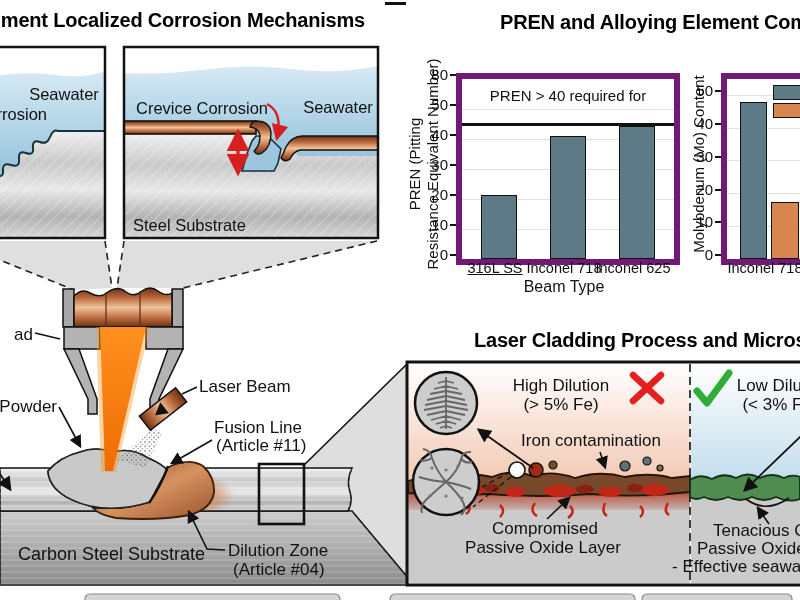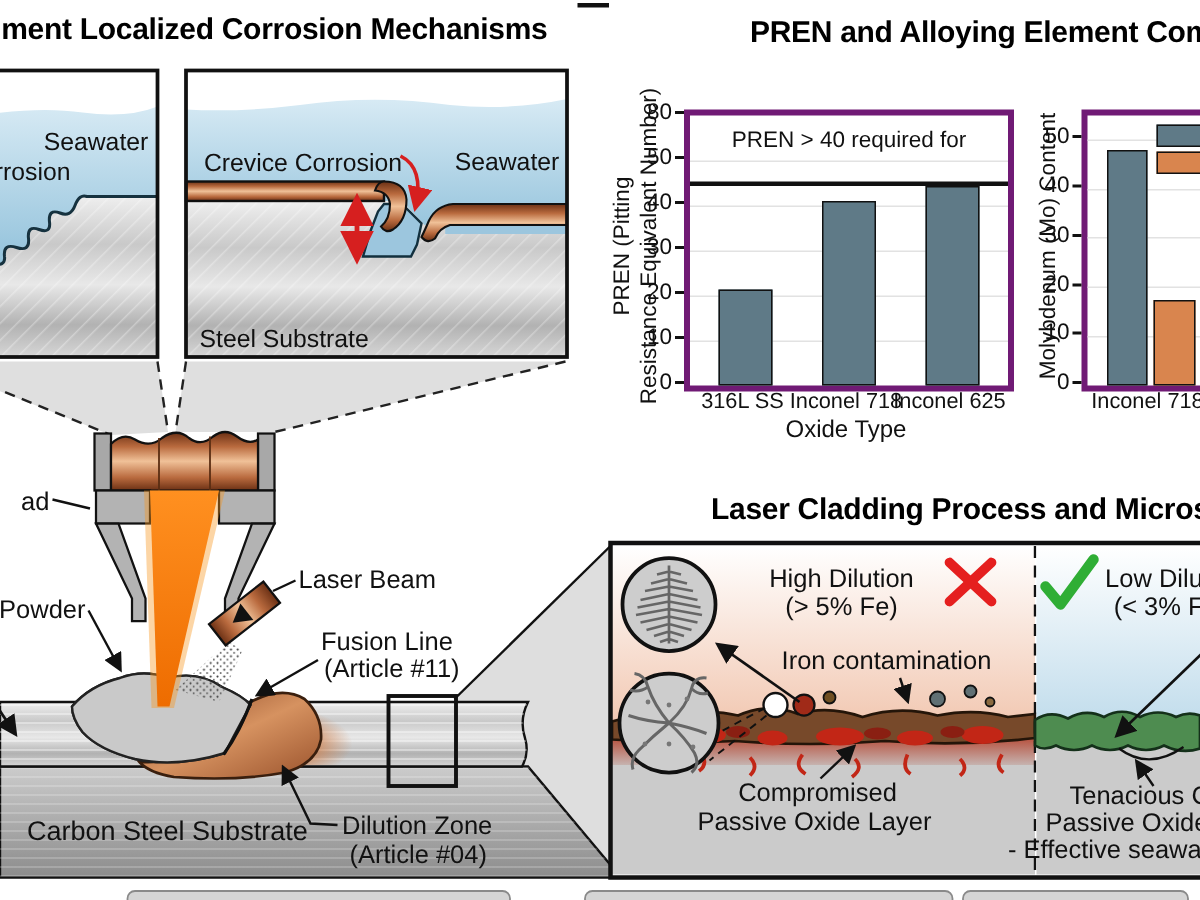--- a/index.html
+++ b/index.html
@@ -1,21 +1,21 @@
 <!DOCTYPE html>
 <html><head>
 <meta charset="utf-8">
 <style>
   html,body{margin:0;padding:0;background:#fff;}
   #root{position:relative;width:800px;height:600px;overflow:hidden;background:#fff;
         font-family:"Liberation Sans",sans-serif;color:#111;}
   .ttl{position:absolute;font-weight:bold;font-size:20px;white-space:nowrap;color:#000;letter-spacing:-0.2px;}
   svg text{font-family:"Liberation Sans",sans-serif;fill:#111;}
   
-  .plot{position:absolute;border:4px solid #701a75;background:#fff;}
+  .plot{position:absolute;border:6px solid #701a75;background:#fff;}
   .grid{position:absolute;left:0;right:0;height:1px;background:#e2e2e2;}
   .thres{position:absolute;left:0;right:0;height:3px;background:#111;}
   .bar{position:absolute;bottom:0;border:1.5px solid #111;box-sizing:border-box;}
   .tickm{position:absolute;width:6px;height:2px;background:#111;}
   .ylab{position:absolute;font-size:15px;text-align:right;width:38px;}
   .xlab{position:absolute;font-size:14.5px;text-align:center;white-space:nowrap;}
   .axt{position:absolute;font-size:16px;text-align:center;}
   .anno{position:absolute;left:0;right:0;text-align:center;font-size:15px;line-height:17px;}
   .rot{position:absolute;transform:translate(-50%,-50%) rotate(-90deg);white-space:pre;
        text-align:center;font-size:15px;line-height:18px;}
@@ -320,21 +320,21 @@
         <div class="thres" style="top: 43.5px;"></div>
         <div class="anno" style="top: 8px;">
           <div>PREN &gt; 40 required for</div>
         </div>
         <div class="bar" style="left: 19px; width: 36px; height: 64.5px; background: rgb(95, 122, 135);"></div>
         <div class="bar" style="left: 88px; width: 36px; height: 123px; background: rgb(95, 122, 135);"></div>
         <div class="bar" style="left: 157px; width: 36px; height: 133.5px; background: rgb(95, 122, 135);"></div>
       </div>
   <div class="rot" id="c1-ylab" style="left:424px;top:164px">PREN (Pitting
 Resistance Equivalent Number)</div>
-  <div class="axt" id="c1-xlab" style="left:504px;top:278px;width:120px">Oxide Type</div>
+  <div class="axt" id="c1-xlab" style="left:504px;top:278px;width:120px">Beam Type</div>
 </div>
 <div id="chart2">
   <div class="plot" id="c2-plot" style="left:721px;top:73px;width:112px;height:180px">
         <div class="grid" style="top: 146.773px;"></div>
         <div class="grid" style="top: 114.045px;"></div>
         <div class="grid" style="top: 81.3182px;"></div>
         <div class="grid" style="top: 48.5909px;"></div>
         <div class="grid" style="top: 15.8636px;"></div>
         <div class="bar" style="left: 13px; width: 27px; height: 157.091px; background: rgb(95, 122, 135);"></div>
         <div class="leg" style="left: 46px; top: 6px; width: 34px; height: 15px; background: rgb(95, 122, 135);"></div>
@@ -352,21 +352,21 @@
     <div class="tickm" style="left: 450px; top: 194px;"></div>
     <div class="ylab" style="left: 410px; top: 186px;">20</div>
     <div class="tickm" style="left: 450px; top: 164px;"></div>
     <div class="ylab" style="left: 410px; top: 156px;">30</div>
     <div class="tickm" style="left: 450px; top: 134px;"></div>
     <div class="ylab" style="left: 410px; top: 126px;">40</div>
     <div class="tickm" style="left: 450px; top: 104px;"></div>
     <div class="ylab" style="left: 410px; top: 96px;">50</div>
     <div class="tickm" style="left: 450px; top: 74px;"></div>
     <div class="ylab" style="left: 410px; top: 66px;">80</div>
-    <div class="xlab" style="left: 440px; top: 260px; width: 110px;">316L SS</div>
+    <div class="xlab" style="left: 440px; top: 260px; width: 110px; text-decoration: underline;">316L SS</div>
     <div class="xlab" style="left: 509px; top: 260px; width: 110px;">Inconel 718</div>
     <div class="xlab" style="left: 578px; top: 260px; width: 110px;">Inconel 625</div>
     <div class="tickm" style="left: 715px; top: 254px;"></div>
     <div class="ylab" style="left: 675px; top: 246px;">0</div>
     <div class="tickm" style="left: 715px; top: 221.273px;"></div>
     <div class="ylab" style="left: 675px; top: 213.273px;">10</div>
     <div class="tickm" style="left: 715px; top: 188.545px;"></div>
     <div class="ylab" style="left: 675px; top: 180.545px;">20</div>
     <div class="tickm" style="left: 715px; top: 155.818px;"></div>
     <div class="ylab" style="left: 675px; top: 147.818px;">30</div>

